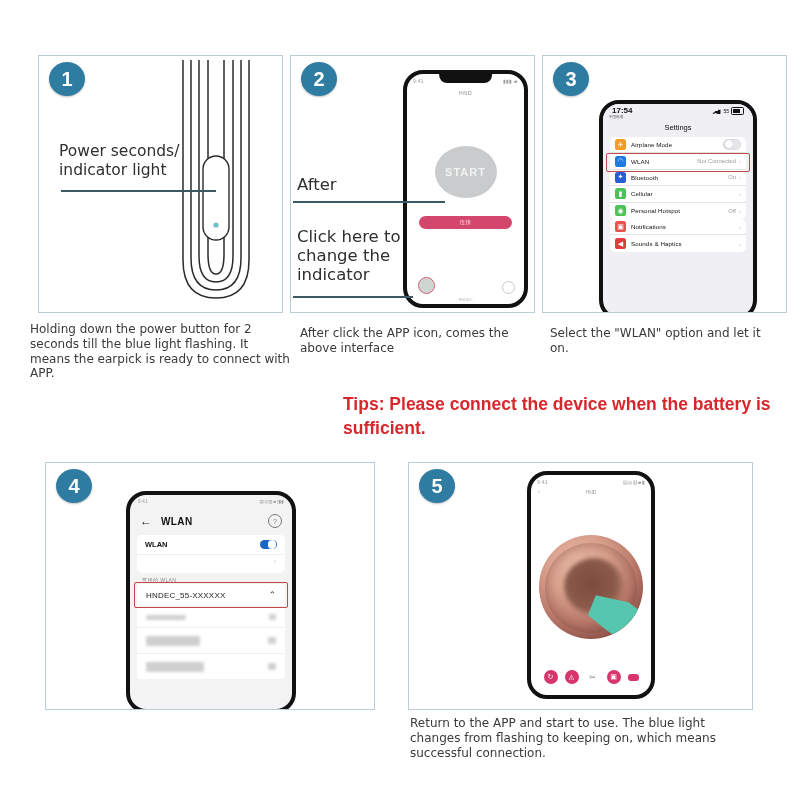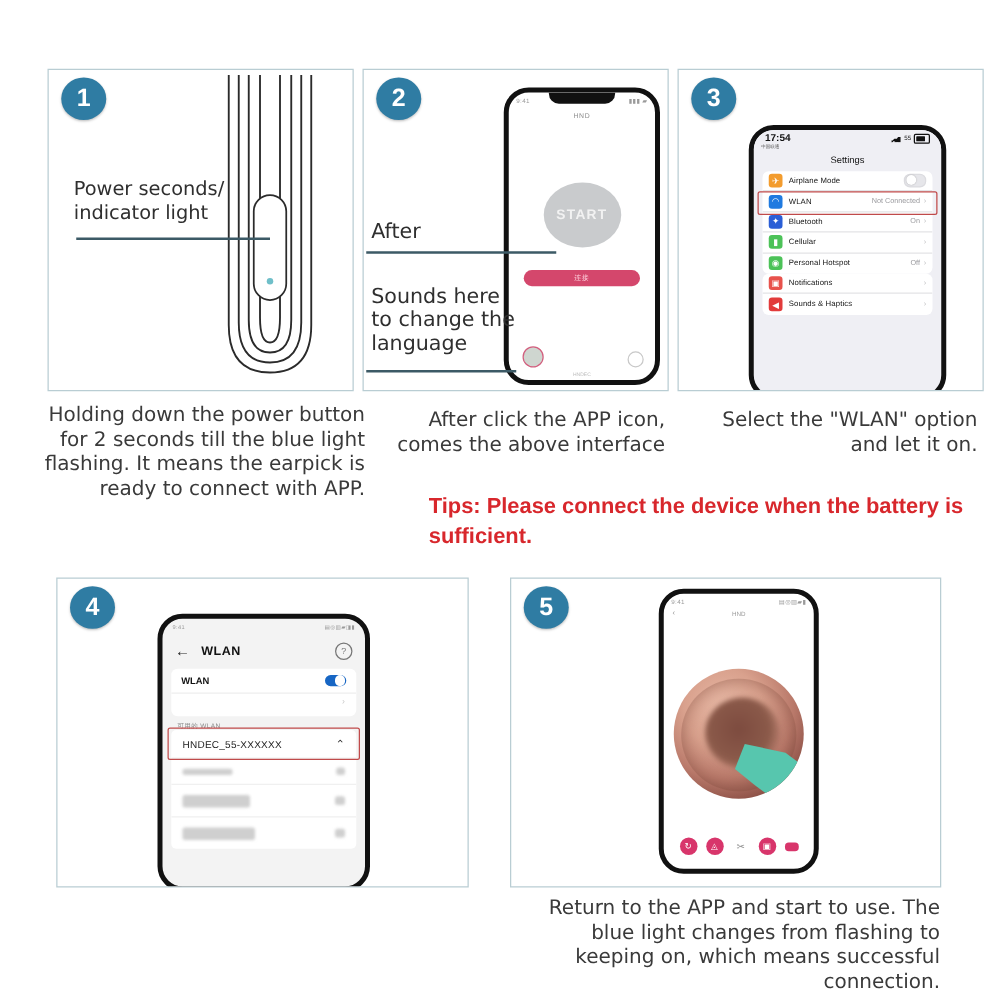--- a/index.html
+++ b/index.html
@@ -26,22 +26,22 @@
   .badge{
     position:absolute;left:10px;top:6px;width:36px;height:34px;
     border-radius:50%;background:#2f7ca3;
     display:flex;align-items:center;justify-content:center;
     color:#fff;font-size:20px;font-weight:700;line-height:1;
     box-shadow:0 1px 2px rgba(0,0,0,.25);z-index:5;
   }
 
   
   .caption{
-    position:absolute;text-align:right;
-    font-size:16px;line-height:1.23;color:#3a3a3a;
+    position:absolute;text-align:left;
+    font-size:12px;line-height:1.23;color:#3a3a3a;
     font-family:"DejaVu Sans","Liberation Sans",sans-serif;
   }
   .tips{
     position:absolute;left:343px;top:393px;width:440px;
     font-size:17.5px;line-height:1.35;font-weight:700;color:#d8272c;
     text-align:left;
   }
 
   
   .dev-wrap{position:absolute;left:130px;top:4px;width:110px;height:255px;}
@@ -254,21 +254,21 @@
       <div class="start-circle">START</div>
       <div class="pink-btn">连接</div>
       <div class="globe-btn"></div>
       <div class="clock-btn"></div>
       <div class="p2-foot">HNDEC</div>
     </div>
 
     <div class="p2-txt" style="left:6px;top:120px;">After</div>
     <div class="leader" style="left:2px;top:145px;width:152px;"></div>
 
-    <div class="p2-txt" style="left:6px;top:172px;width:118px;">Sounds here to change the language</div>
+    <div class="p2-txt" style="left:6px;top:172px;width:118px;">Click here to change the indicator</div>
     <div class="leader" style="left:2px;top:240px;width:120px;"></div>
   </div>
 
   <div class="panel" style="left:542px;top:55px;width:245px;height:258px;">
     <div class="badge">3</div>
 
     <div class="phone p3-phone">
       <div class="notch p3-notch"></div>
       <div class="p3-sbar">
         <span class="p3-time">17:54</span>

